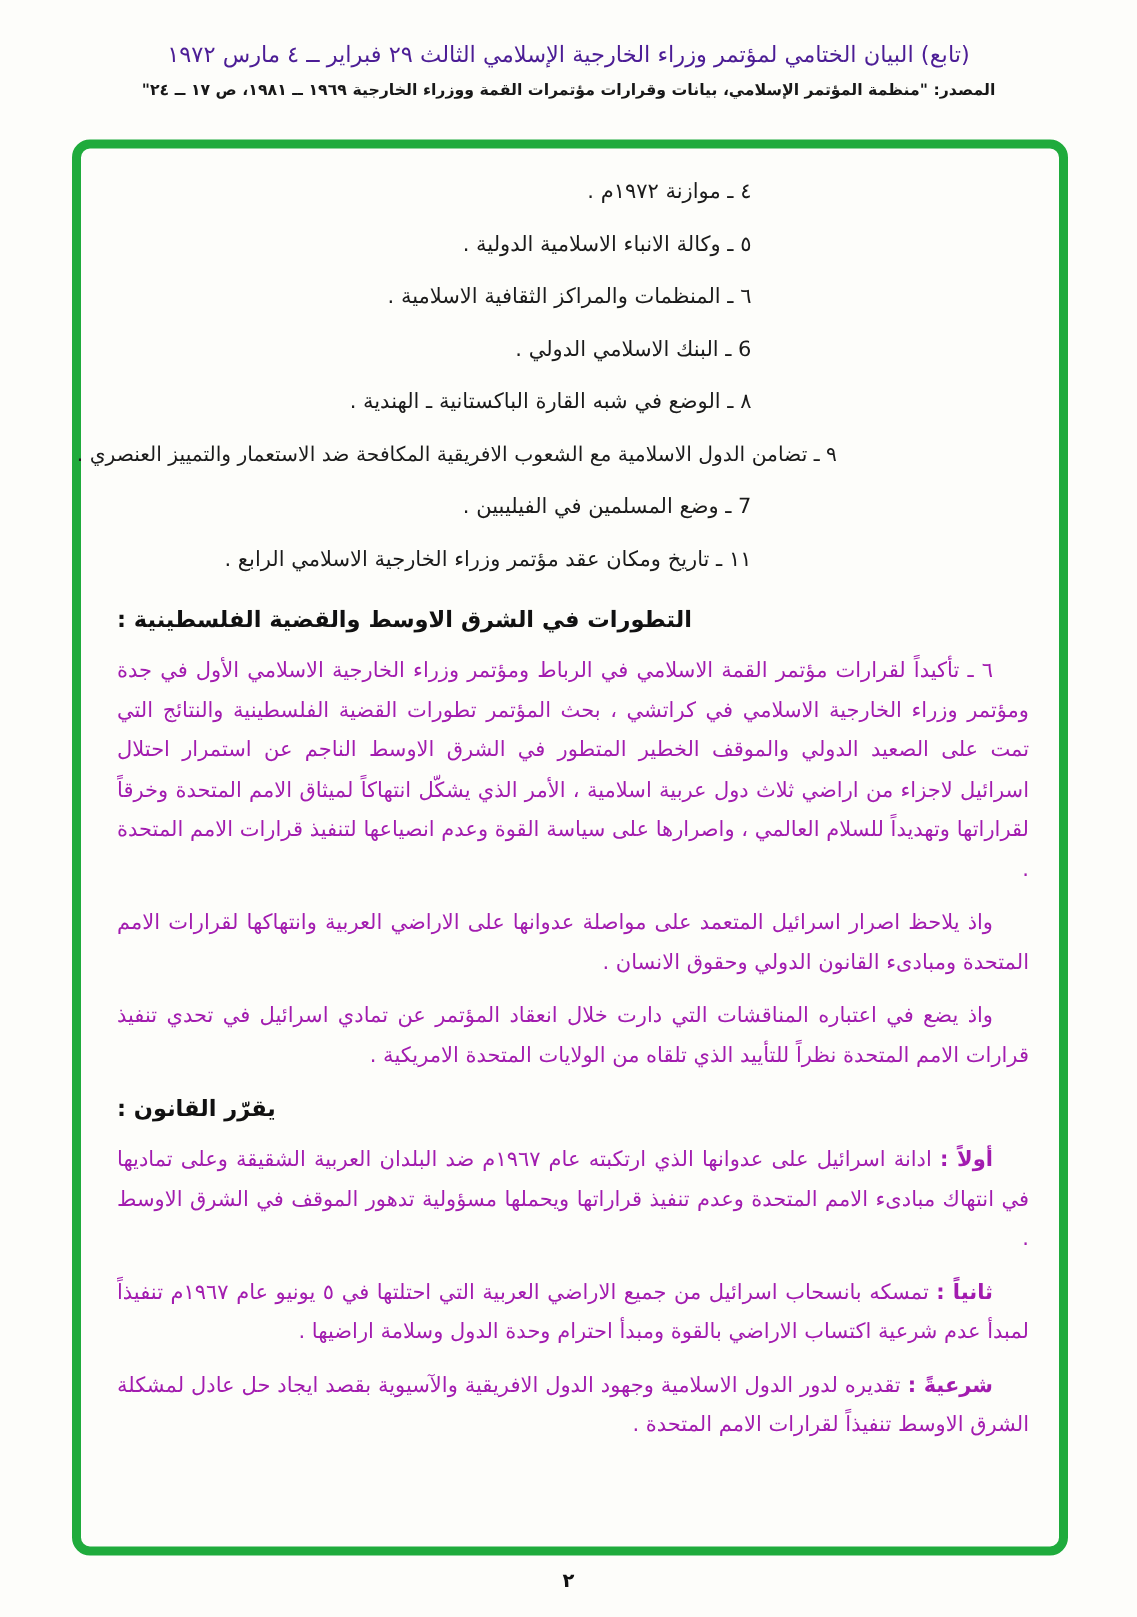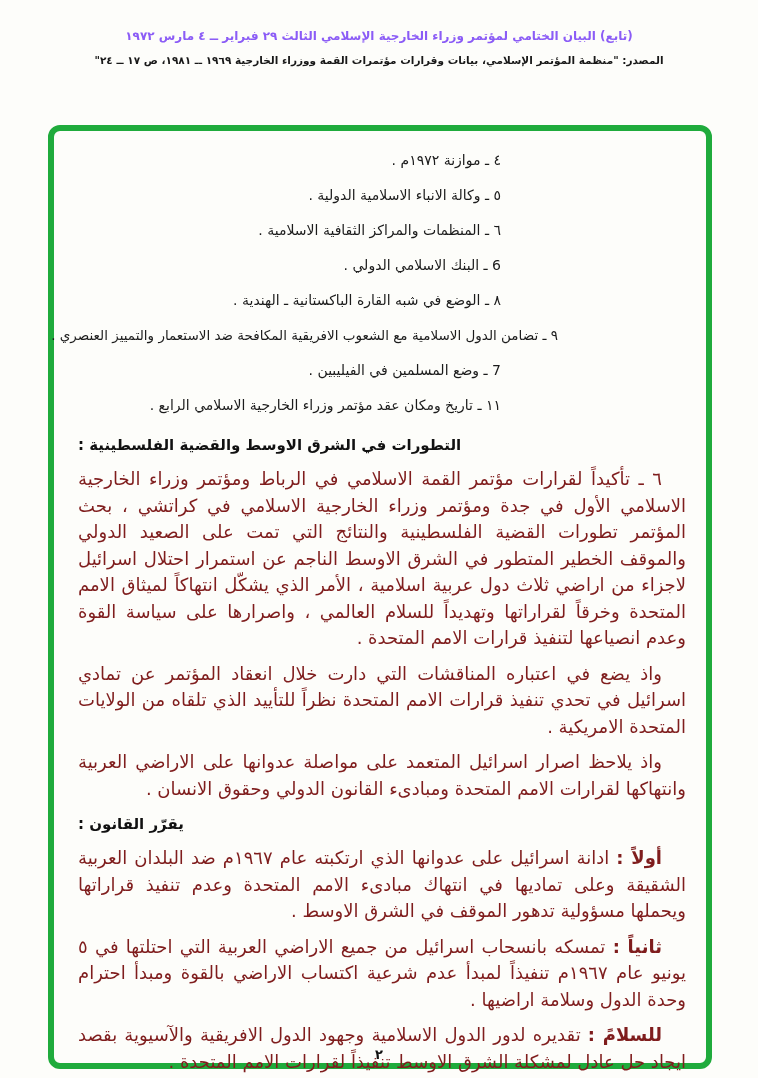--- a/index.html
+++ b/index.html
@@ -2,36 +2,36 @@
 <html lang="ar"><head>
 <meta charset="utf-8">
 <style>
   html,body{margin:0;padding:0;background:#e9e9e9;}
   .page{
     position:relative;width:758px;height:1078px;margin:0 auto;
     background:#fdfdfa;color:#1b1b1b;direction:rtl;
     font-family:"DejaVu Sans",sans-serif;overflow:hidden;
   }
   .doc-header{position:absolute;top:26px;left:0;right:0;text-align:center;}
-  .doc-title{font-size:12px;font-weight:bold;line-height:20px;color:#8b5cf6;}
+  .doc-title{font-size:15px;font-weight:normal;line-height:20px;color:#4c1d95;}
   .doc-source{font-size:10.5px;font-weight:bold;margin-top:8px;color:#181818;}
   .annotation-box{
     position:absolute;left:48px;top:93px;width:664px;height:944px;
     box-sizing:border-box;border:6px solid #15803d;border-radius:12px;
-    padding:10px 20px 6px 24px;background:transparent;margin-top:32px;
+    padding:10px 20px 6px 24px;background:transparent;
   }
   .agenda{list-style:none;margin:2px 0 0;padding:0;}
   .agenda li{
     font-size:14px;line-height:35px;text-align:right;
     margin-right:185px;white-space:nowrap;color:#1b1b1b;
   }
   .agenda li.long{margin-right:128px;font-size:13.5px;}
   .body-text p{
-    font-size:18px;line-height:26.5px;margin:9px 0 0;
-    text-align:justify;text-indent:24px;color:#7f1d1d;
+    font-size:14px;line-height:26.5px;margin:9px 0 0;
+    text-align:justify;text-indent:24px;color:#a21caf;
   }
   h2.subheading{
     font-size:15px;font-weight:bold;margin:10px 0 0;line-height:24px;
     text-align:left;color:#111;
   }
   .res-label{font-weight:bold;}
   .page-number{
     position:absolute;bottom:16px;left:0;right:0;text-align:center;
     font-size:13px;font-weight:bold;color:#111;
   }
@@ -55,26 +55,26 @@
       <li>6 ـ البنك الاسلامي الدولي .</li>
       <li>٨ ـ الوضع في شبه القارة الباكستانية ـ الهندية .</li>
       <li class="long">٩ ـ تضامن الدول الاسلامية مع الشعوب الافريقية المكافحة ضد الاستعمار والتمييز العنصري .</li>
       <li>7 ـ وضع المسلمين في الفيليبين .</li>
       <li>١١ ـ تاريخ ومكان عقد مؤتمر وزراء الخارجية الاسلامي الرابع .</li>
     </ul>
 
     <div class="body-text">
       <h2 class="subheading">التطورات في الشرق الاوسط والقضية الفلسطينية :</h2>
       <p>٦ ـ تأكيداً لقرارات مؤتمر القمة الاسلامي في الرباط ومؤتمر وزراء الخارجية الاسلامي الأول في جدة ومؤتمر وزراء الخارجية الاسلامي في كراتشي ، بحث المؤتمر تطورات القضية الفلسطينية والنتائج التي تمت على الصعيد الدولي والموقف الخطير المتطور في الشرق الاوسط الناجم عن استمرار احتلال اسرائيل لاجزاء من اراضي ثلاث دول عربية اسلامية ، الأمر الذي يشكّل انتهاكاً لميثاق الامم المتحدة وخرقاً لقراراتها وتهديداً للسلام العالمي ، واصرارها على سياسة القوة وعدم انصياعها لتنفيذ قرارات الامم المتحدة .</p>
+      <p>واذ يلاحظ اصرار اسرائيل المتعمد على مواصلة عدوانها على الاراضي العربية وانتهاكها لقرارات الامم المتحدة ومبادىء القانون الدولي وحقوق الانسان .</p>
       <p>واذ يضع في اعتباره المناقشات التي دارت خلال انعقاد المؤتمر عن تمادي اسرائيل في تحدي تنفيذ قرارات الامم المتحدة نظراً للتأييد الذي تلقاه من الولايات المتحدة الامريكية .</p>
-      <p>واذ يلاحظ اصرار اسرائيل المتعمد على مواصلة عدوانها على الاراضي العربية وانتهاكها لقرارات الامم المتحدة ومبادىء القانون الدولي وحقوق الانسان .</p>
 
       <h2 class="subheading">يقرّر القانون :</h2>
       <p><span class="res-label">أولاً :</span> <span>ادانة اسرائيل على عدوانها الذي ارتكبته عام ١٩٦٧م ضد البلدان العربية الشقيقة وعلى تماديها في انتهاك مبادىء الامم المتحدة وعدم تنفيذ قراراتها ويحملها مسؤولية تدهور الموقف في الشرق الاوسط .</span></p>
       <p><span class="res-label">ثانياً :</span> <span>تمسكه بانسحاب اسرائيل من جميع الاراضي العربية التي احتلتها في ٥ يونيو عام ١٩٦٧م تنفيذاً لمبدأ عدم شرعية اكتساب الاراضي بالقوة ومبدأ احترام وحدة الدول وسلامة اراضيها .</span></p>
-      <p><span class="res-label">للسلامً :</span> <span>تقديره لدور الدول الاسلامية وجهود الدول الافريقية والآسيوية بقصد ايجاد حل عادل لمشكلة الشرق الاوسط تنفيذاً لقرارات الامم المتحدة .</span></p>
+      <p><span class="res-label">شرعيةً :</span> <span>تقديره لدور الدول الاسلامية وجهود الدول الافريقية والآسيوية بقصد ايجاد حل عادل لمشكلة الشرق الاوسط تنفيذاً لقرارات الامم المتحدة .</span></p>
     </div>
 
   </div>
 
   <div class="page-number">٢</div>
 
 </div>
 
 </body></html>

